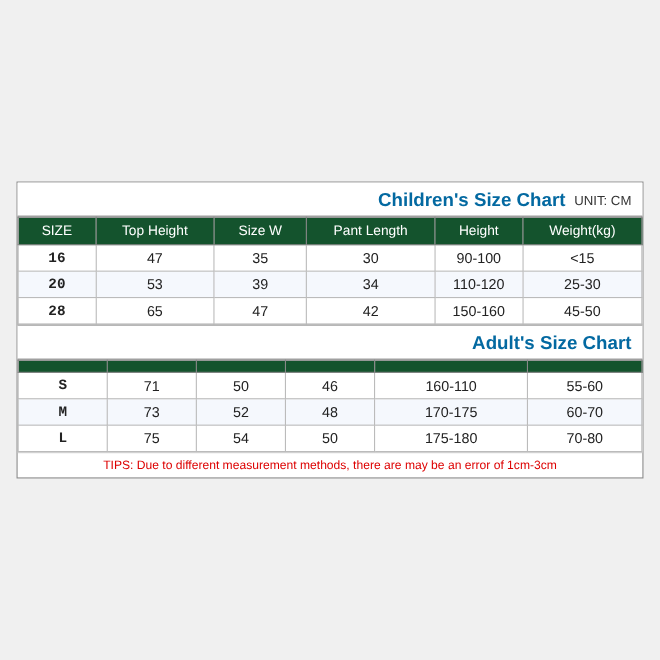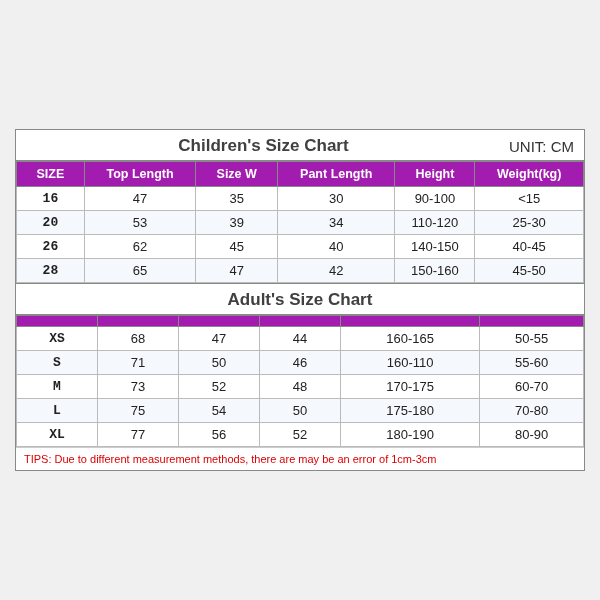--- a/index.html
+++ b/index.html
@@ -20,40 +20,40 @@
     }
     .section-title-row {
       display: flex;
       align-items: center;
       background: #fff;
       border-bottom: 1.5px solid #888;
       padding: 6px 10px 4px 10px;
     }
     .section-title {
       flex: 1;
-      text-align: center;
+      text-align: right;
       font-size: 17px;
       font-weight: bold;
-      color: #404040;
+      color: #0369a1;
     }
     .unit-label {
-      font-size: 15px;
+      font-size: 12px;
       color: #333;
       white-space: nowrap;
       margin-left: 8px;
     }
     table {
       width: 100%;
       border-collapse: collapse;
     }
     th {
-      background: #a21caf;
+      background: #14532d;
       color: #fff;
       font-size: 12.5px;
-      font-weight: bold;
+      font-weight: normal;
       padding: 5px 16px;
       border: 1px solid #888;
       text-align: center;
     }
     td {
       font-size: 13px;
       padding: 4px 4px;
       border: 1px solid #bbb;
       text-align: center;
       color: #222;
@@ -69,38 +69,38 @@
       align-items: center;
       background: #fff;
       border-top: 1.5px solid #888;
       border-bottom: 1.5px solid #888;
       padding: 6px 10px 4px 10px;
     }
     .tips-row {
       padding: 5px 8px 5px 8px;
       font-size: 11px;
       color: #d00;
-      text-align: left;
+      text-align: center;
       border-top: 1px solid #ccc;
     }
   </style>
 </head>
 <body>
 
 <div class="chart-container">
 
   <div class="section-title-row">
     <span class="section-title">Children's Size Chart</span>
     <span class="unit-label">UNIT: CM</span>
   </div>
   <table>
     <thead>
       <tr>
         <th>SIZE</th>
-        <th>Top Length</th>
+        <th>Top Height</th>
         <th>Size W</th>
         <th>Pant Length</th>
         <th>Height</th>
         <th>Weight(kg)</th>
       </tr>
     </thead>
     <tbody id="children-tbody">
     <tr>
           <td>16</td>
           <td>47</td>
@@ -109,28 +109,20 @@
           <td>90-100</td>
           <td>&lt;15</td>
         </tr>
         <tr>
           <td>20</td>
           <td>53</td>
           <td>39</td>
           <td>34</td>
           <td>110-120</td>
           <td>25-30</td>
-        </tr>
-        <tr>
-          <td>26</td>
-          <td>62</td>
-          <td>45</td>
-          <td>40</td>
-          <td>140-150</td>
-          <td>40-45</td>
         </tr>
         <tr>
           <td>28</td>
           <td>65</td>
           <td>47</td>
           <td>42</td>
           <td>150-160</td>
           <td>45-50</td>
         </tr>
       </tbody>
@@ -144,28 +136,20 @@
       <tr>
         <th></th>
         <th></th>
         <th></th>
         <th></th>
         <th></th>
         <th></th>
       </tr>
     </thead>
     <tbody id="adult-tbody">
-    <tr>
-          <td>XS</td>
-          <td>68</td>
-          <td>47</td>
-          <td>44</td>
-          <td>160-165</td>
-          <td>50-55</td>
-        </tr>
         <tr>
           <td>S</td>
           <td>71</td>
           <td>50</td>
           <td>46</td>
           <td>160-110</td>
           <td>55-60</td>
         </tr>
         <tr>
           <td>M</td>
@@ -176,25 +160,17 @@
           <td>60-70</td>
         </tr>
         <tr>
           <td>L</td>
           <td>75</td>
           <td>54</td>
           <td>50</td>
           <td>175-180</td>
           <td>70-80</td>
         </tr>
-        <tr>
-          <td>XL</td>
-          <td>77</td>
-          <td>56</td>
-          <td>52</td>
-          <td>180-190</td>
-          <td>80-90</td>
-        </tr>
       </tbody>
   </table>
 
   <div class="tips-row">TIPS: Due to different measurement methods, there are may be an error of 1cm-3cm</div>
 </div>
 
 </body></html>

